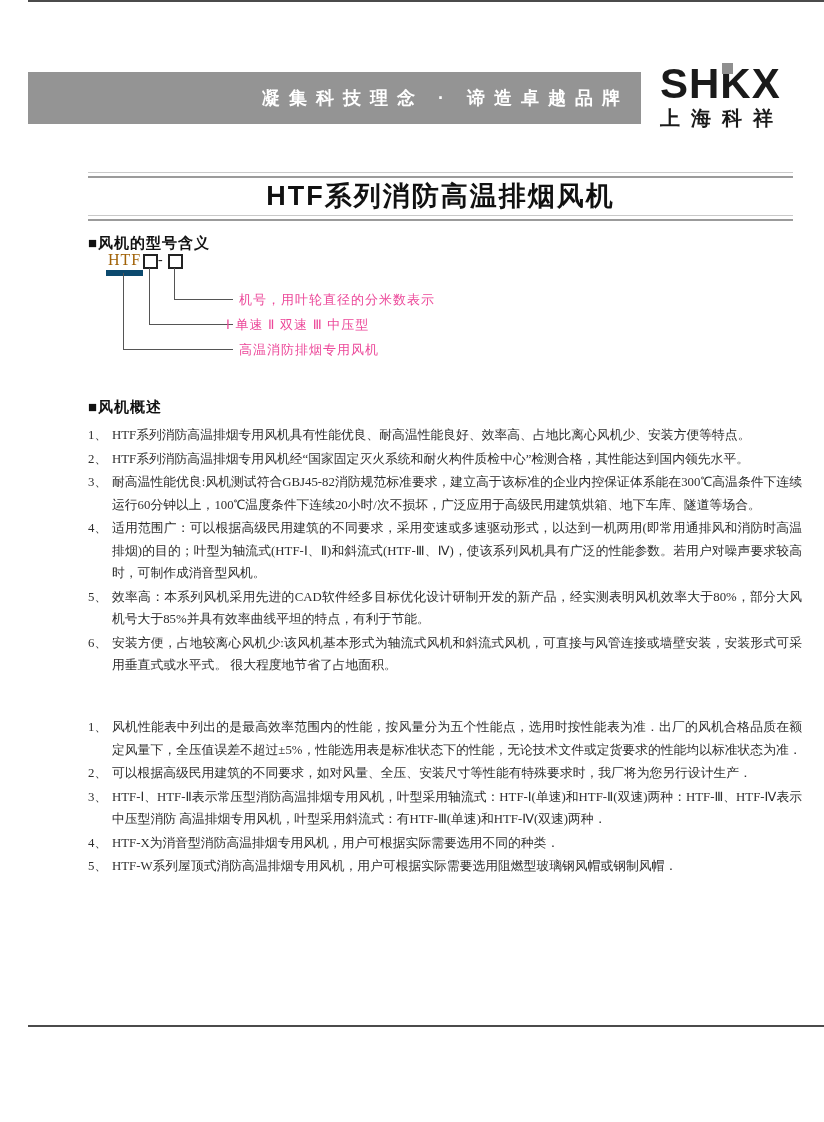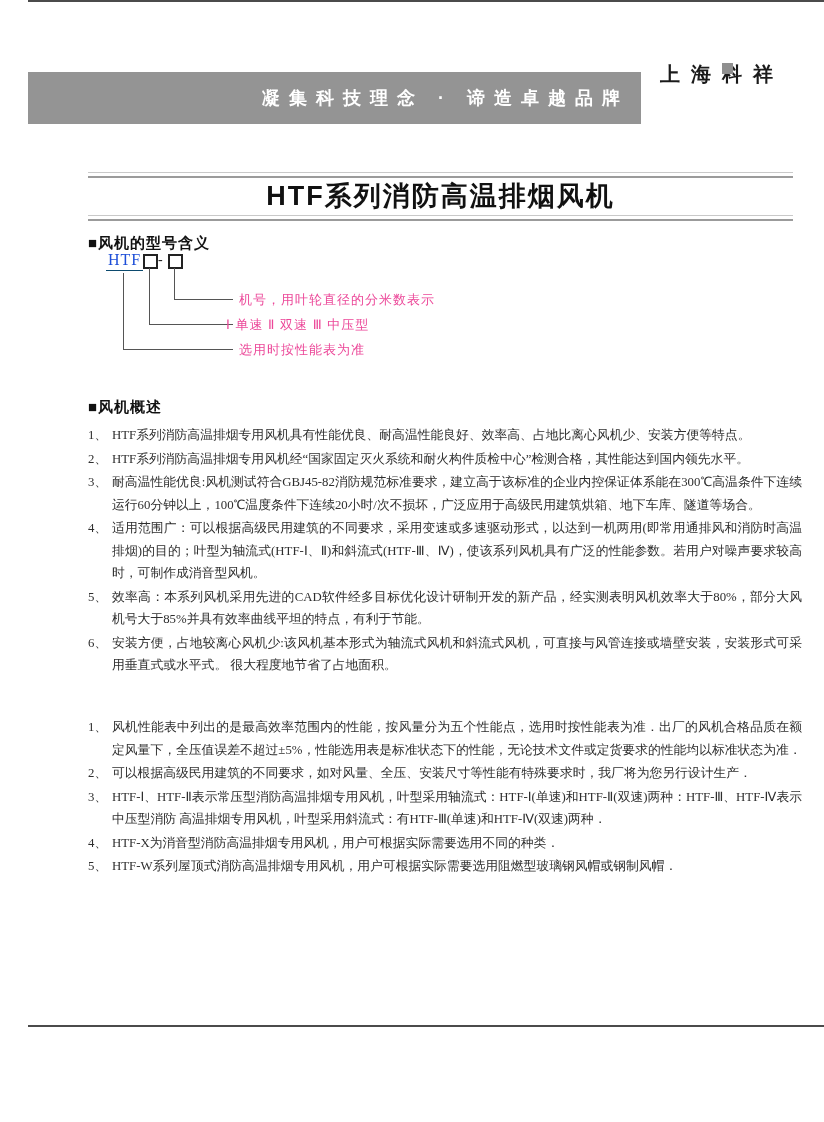--- a/index.html
+++ b/index.html
@@ -46,22 +46,22 @@
   
   .sec-heading{
     position:absolute;left:60px;
     font-family:"Liberation Sans", sans-serif;font-size:15px;font-weight:bold;
     color:#111;letter-spacing:1px;white-space:nowrap;
   }
   
   .diagram{position:absolute;left:0;top:0;width:824px;height:0;}
   .model-prefix{
     position:absolute;left:78px;top:249px;
-    font-family:"Liberation Serif", serif;font-size:16px;color:#1d4ed8;
-    border-bottom:1px solid #0c4a6e;padding:0 2px 1px 2px;letter-spacing:1px;
+    font-family:"Liberation Serif", serif;font-size:16px;color:#a16207;
+    border-bottom:6px solid #0c4a6e;padding:0 2px 1px 2px;letter-spacing:1px;
   }
   .model-box{
     position:absolute;top:252px;width:11px;height:11px;
     border:2px solid #222;background:#fff;
   }
   .box1{left:115px;} .box2{left:140px;}
   .model-dash{position:absolute;left:130px;top:250px;font-size:14px;color:#222;}
   .dline{position:absolute;background:none;}
   .vline{border-left:1px solid #555;width:0;}
   .hline{border-top:1px solid #555;height:0;}
@@ -85,20 +85,21 @@
 <body>
 
 <div class="page">
 
   <div class="banner" style="background:#949494;">
     <span class="slogan">凝集科技理念 · 谛造卓越品牌</span>
   </div>
 
   <div class="logo">
     <div class="logo-main">
+      <span>SHKX</span>
       <span class="logo-dot"></span>
     </div>
     <div class="logo-sub">上海科祥</div>
   </div>
 
   <div class="title-block">
     <div class="rule"></div>
     <div class="doc-title">HTF系列消防高温排烟风机</div>
     <div class="rule"></div>
   </div>
@@ -113,21 +114,21 @@
 
     <div class="dline vline" style="left:95px;top:271px;height:77px;"></div>
     <div class="dline hline" style="left:95px;top:347px;width:110px;"></div>
     <div class="dline vline" style="left:121px;top:266px;height:57px;"></div>
     <div class="dline hline" style="left:121px;top:322px;width:84px;"></div>
     <div class="dline vline" style="left:146px;top:266px;height:32px;"></div>
     <div class="dline hline" style="left:146px;top:297px;width:59px;"></div>
 
     <span class="diag-label" style="left:211px;top:289px;">机号，用叶轮直径的分米数表示</span>
     <span class="diag-label" style="left:198px;top:314px;">Ⅰ 单速 Ⅱ 双速 Ⅲ 中压型</span>
-    <span class="diag-label" style="left:211px;top:339px;">选用时按性能表为准</span>
+    <span class="diag-label" style="left:211px;top:339px;">高温消防排烟专用风机</span>
   </div>
 
   <div class="sec-heading" style="top:396px;">■风机概述</div>
 
   <div class="list" style="top:422px;">
     <div class="item">
       <span class="num">1、</span>
       <span class="body">HTF系列消防高温排烟专用风机具有性能优良、耐高温性能良好、效率高、占地比离心风机少、安装方便等特点。</span>
     </div>
     <div class="item">

